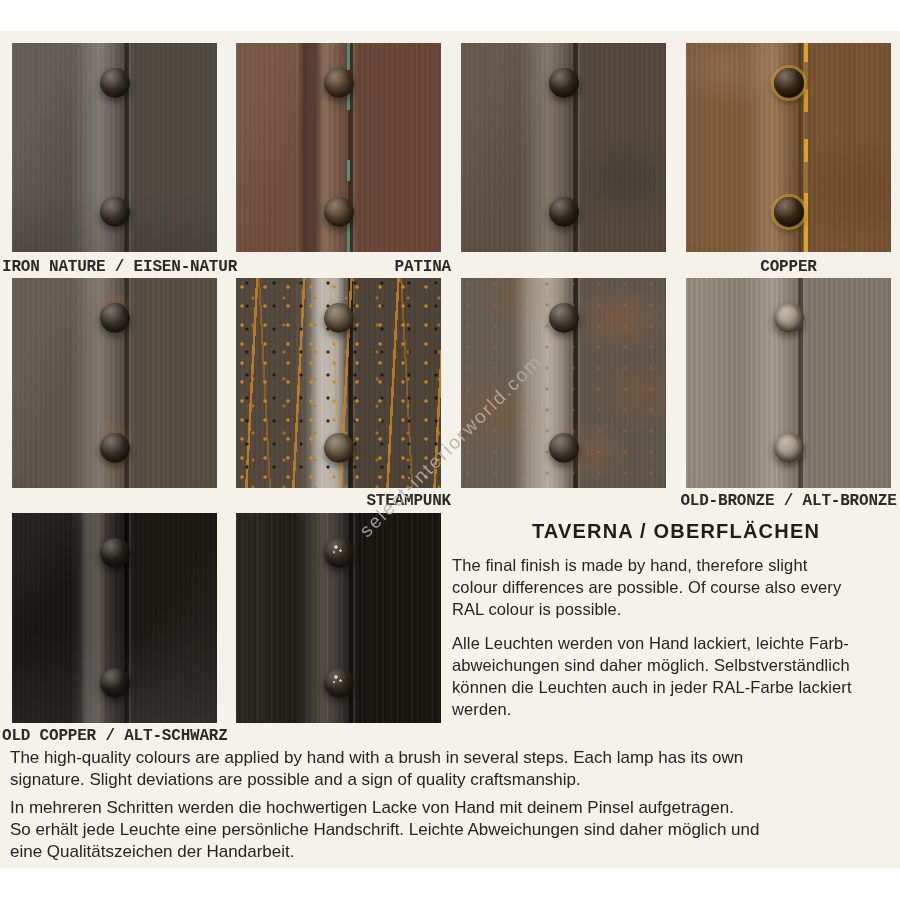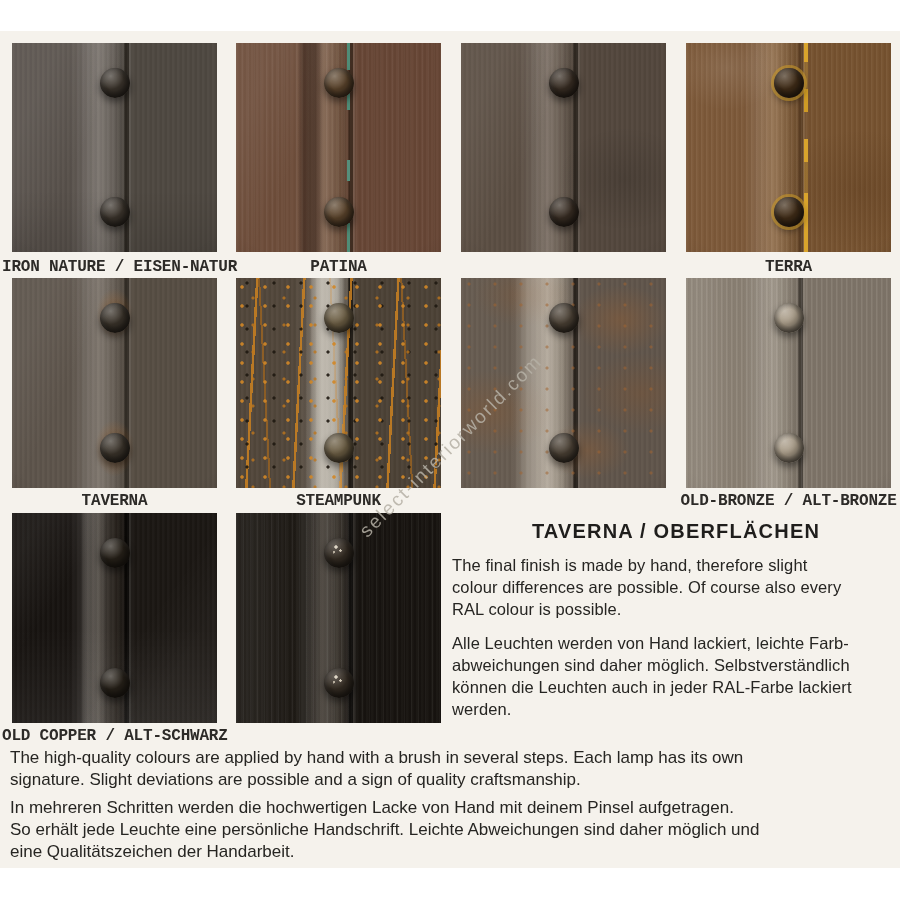--- a/index.html
+++ b/index.html
@@ -118,21 +118,21 @@
 
   
   .r1{top:43px;height:209px;} .r2{top:278px;height:210px;} .r3{top:513px;height:210px;}
   .c1{left:12px;} .c2{left:236px;} .c3{left:461px;} .c4{left:686px;}
 
   .lbl{
     position:absolute;width:225px;text-align:center;z-index:2;
     font-size:16px;font-weight:bold;letter-spacing:-0.2px;color:#2d2b28;line-height:15px;white-space:nowrap;font-family:Liberation Mono, monospace;
   }
   .lr1{top:260px;} .lr2{top:494px;} .lr3{top:729px;}
-  .lc1{left:2px;} .lc2{left:226px;} .lc3{left:451px;} .lc4{left:676px;}
+  .lc1{left:2px;} .lc2{left:226px;text-align:right;} .lc3{left:451px;} .lc4{left:676px;}
 
   
   .info-heading{
     position:absolute;left:452px;top:520px;width:448px;text-align:center;z-index:2;
     font-size:20px;font-weight:bold;letter-spacing:1.2px;color:#1f1e1c;
   }
   .para{white-space:pre-line;color:#262522;z-index:2;}
   .info-en{position:absolute;left:452px;top:554px;width:460px;font-size:16.5px;line-height:22px;letter-spacing:0.1px;}
   .info-de{position:absolute;left:452px;top:632px;width:460px;font-size:16.5px;line-height:22px;letter-spacing:0.1px;}
   .footer-en{position:absolute;left:10px;top:747px;width:882px;font-size:17px;line-height:22px;}
@@ -163,39 +163,38 @@
     <div class="rivet top"></div>
     <div class="rivet bot"></div>
   </div>
   <div class="swatch v-terra r1 c4" style="--left: #7d5939; --band: #8a6540; --right: #76522f; --seam: #5b3e23; --rivet: #412d18; --accent: #d9a42c;">
     <div class="accent-line"></div>
     <div class="rivet top"></div>
     <div class="rivet bot"></div>
   </div>
   <div class="lbl lr1 lc1">IRON NATURE / EISEN-NATUR</div>
   <div class="lbl lr1 lc2">PATINA</div>
-  <div class="lbl lr1 lc4">TERRA</div>
+  <div class="lbl lr1 lc4">COPPER</div>
 
   <div class="swatch v-taverna r2 c1" style="--left: #5d544b; --band: #6f665c; --right: #564d43; --seam: #332d26; --rivet: #3b342b; --accent: #a06528;">
     <div class="rivet top"></div>
     <div class="rivet bot"></div>
   </div>
   <div class="swatch v-steampunk r2 c2" style="--left: #52473b; --band: #9a948a; --right: #4c4236; --seam: #211c16; --rivet: #6b5d43; --accent: #c8811f;">
     <div class="rivet top"></div>
     <div class="rivet bot"></div>
   </div>
   <div class="swatch v-vintage r2 c3" style="--left: #675c51; --band: #978c7e; --right: #60554b; --seam: #2b251f; --rivet: #4a4034; --accent: #8a5c33;">
     <div class="rivet top"></div>
     <div class="rivet bot"></div>
   </div>
   <div class="swatch v-bronze r2 c4" style="--left: #8b8174; --band: #978d7f; --right: #7f7569; --seam: #474139; --rivet: #a89b87;">
     <div class="rivet top"></div>
     <div class="rivet bot"></div>
   </div>
-  <div class="lbl lr2 lc1">TAVERNA</div>
   <div class="lbl lr2 lc2">STEAMPUNK</div>
   <div class="lbl lr2 lc4">OLD-BRONZE / ALT-BRONZE</div>
 
   <div class="swatch v-oldblack r3 c1" style="--left: #171310; --band: #2d2721; --right: #1b1713; --seam: #0a0806; --rivet: #272119;">
     <div class="rivet top"></div>
     <div class="rivet bot"></div>
   </div>
   <div class="swatch v-blacksilver r3 c2" style="--left: #1c1813; --band: #2f2820; --right: #17130f; --seam: #0b0907; --rivet: #342c23; --accent: #d7cfc1;">
     <div class="rivet top"></div>
     <div class="rivet bot"></div>

